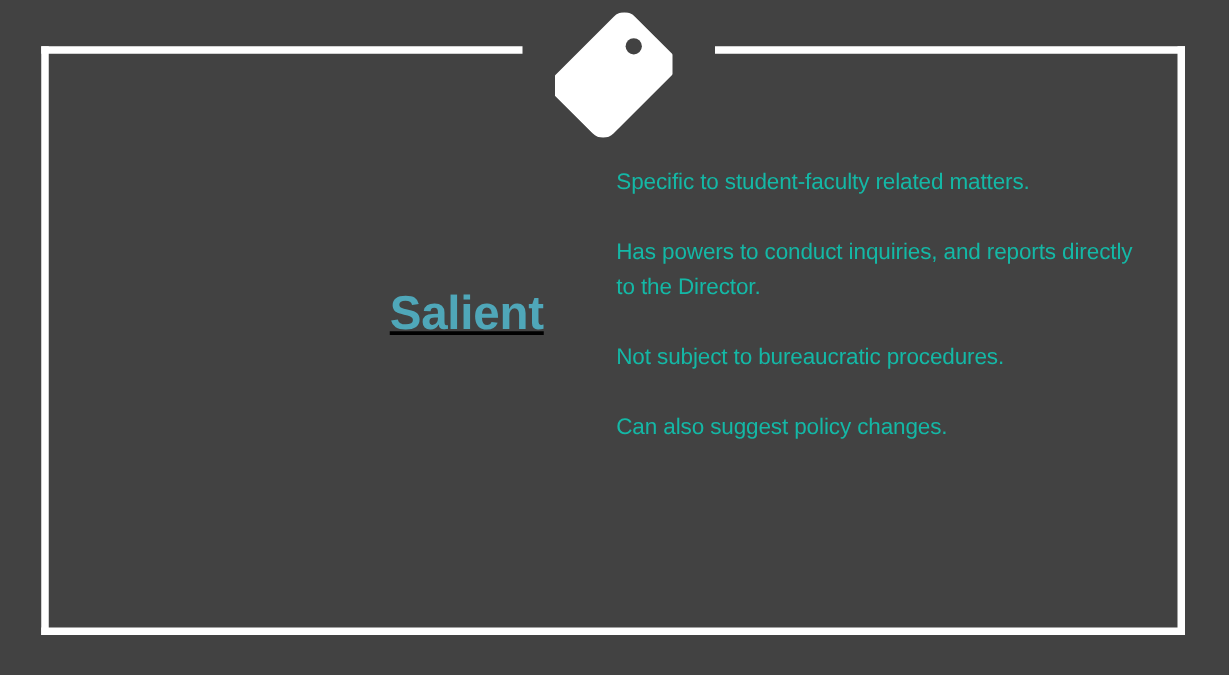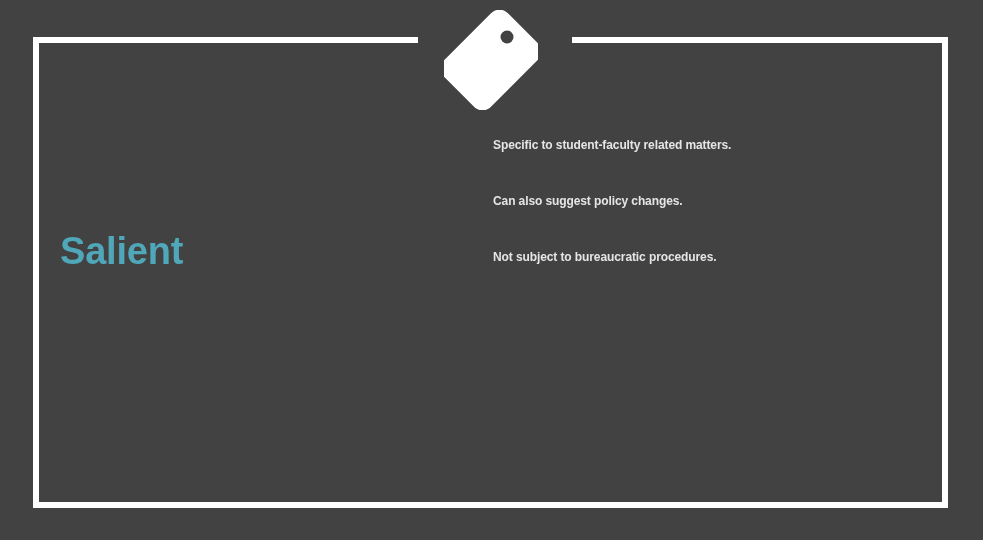--- a/index.html
+++ b/index.html
@@ -40,42 +40,43 @@
     height: 100px;
   }
   .tag-icon svg { display: block; width: 100%; height: 100%; }
 
   
   .title-block {
     position: absolute;
     left: 60px;
     top: 225px;
     width: 375px;
-    text-align: left;
+    text-align: right;
+    text-decoration: underline;
   }
   .title-block .title-line {
     color: #4fa7b9;
     font-size: 38px;
     font-weight: bold;
     line-height: 53px;
     letter-spacing: -0.2px;
     white-space: nowrap;
   }
 
   
   .features {
     position: absolute;
     left: 493px;
     top: 131px;
     width: 430px;
   }
   .feature-item {
-    color: #e5e5e5;
-    font-size: 12px;
-    font-weight: bold;
+    color: #14b8a6;
+    font-size: 18px;
+    font-weight: normal;
     line-height: 28px;
     letter-spacing: -0.1px;
     margin-bottom: 28px;
   }
   .feature-item:last-child { margin-bottom: 0; }
 </style>
 </head>
 <body>
 
 <div id="slide">
@@ -94,17 +95,18 @@
       <circle cx="63" cy="27" r="6.5" fill="#424242"></circle>
     </svg>
   </div>
 
   <div class="title-block">
     <div class="title-line">Salient</div>
   </div>
 
   <div class="features">
     <div class="feature-item">Specific to student-faculty related matters.</div>
+    <div class="feature-item">Has powers to conduct inquiries, and reports directly to the Director.</div>
+    <div class="feature-item">Not subject to bureaucratic procedures.</div>
     <div class="feature-item">Can also suggest policy changes.</div>
-    <div class="feature-item">Not subject to bureaucratic procedures.</div>
   </div>
 
 </div>
 
 </body></html>

